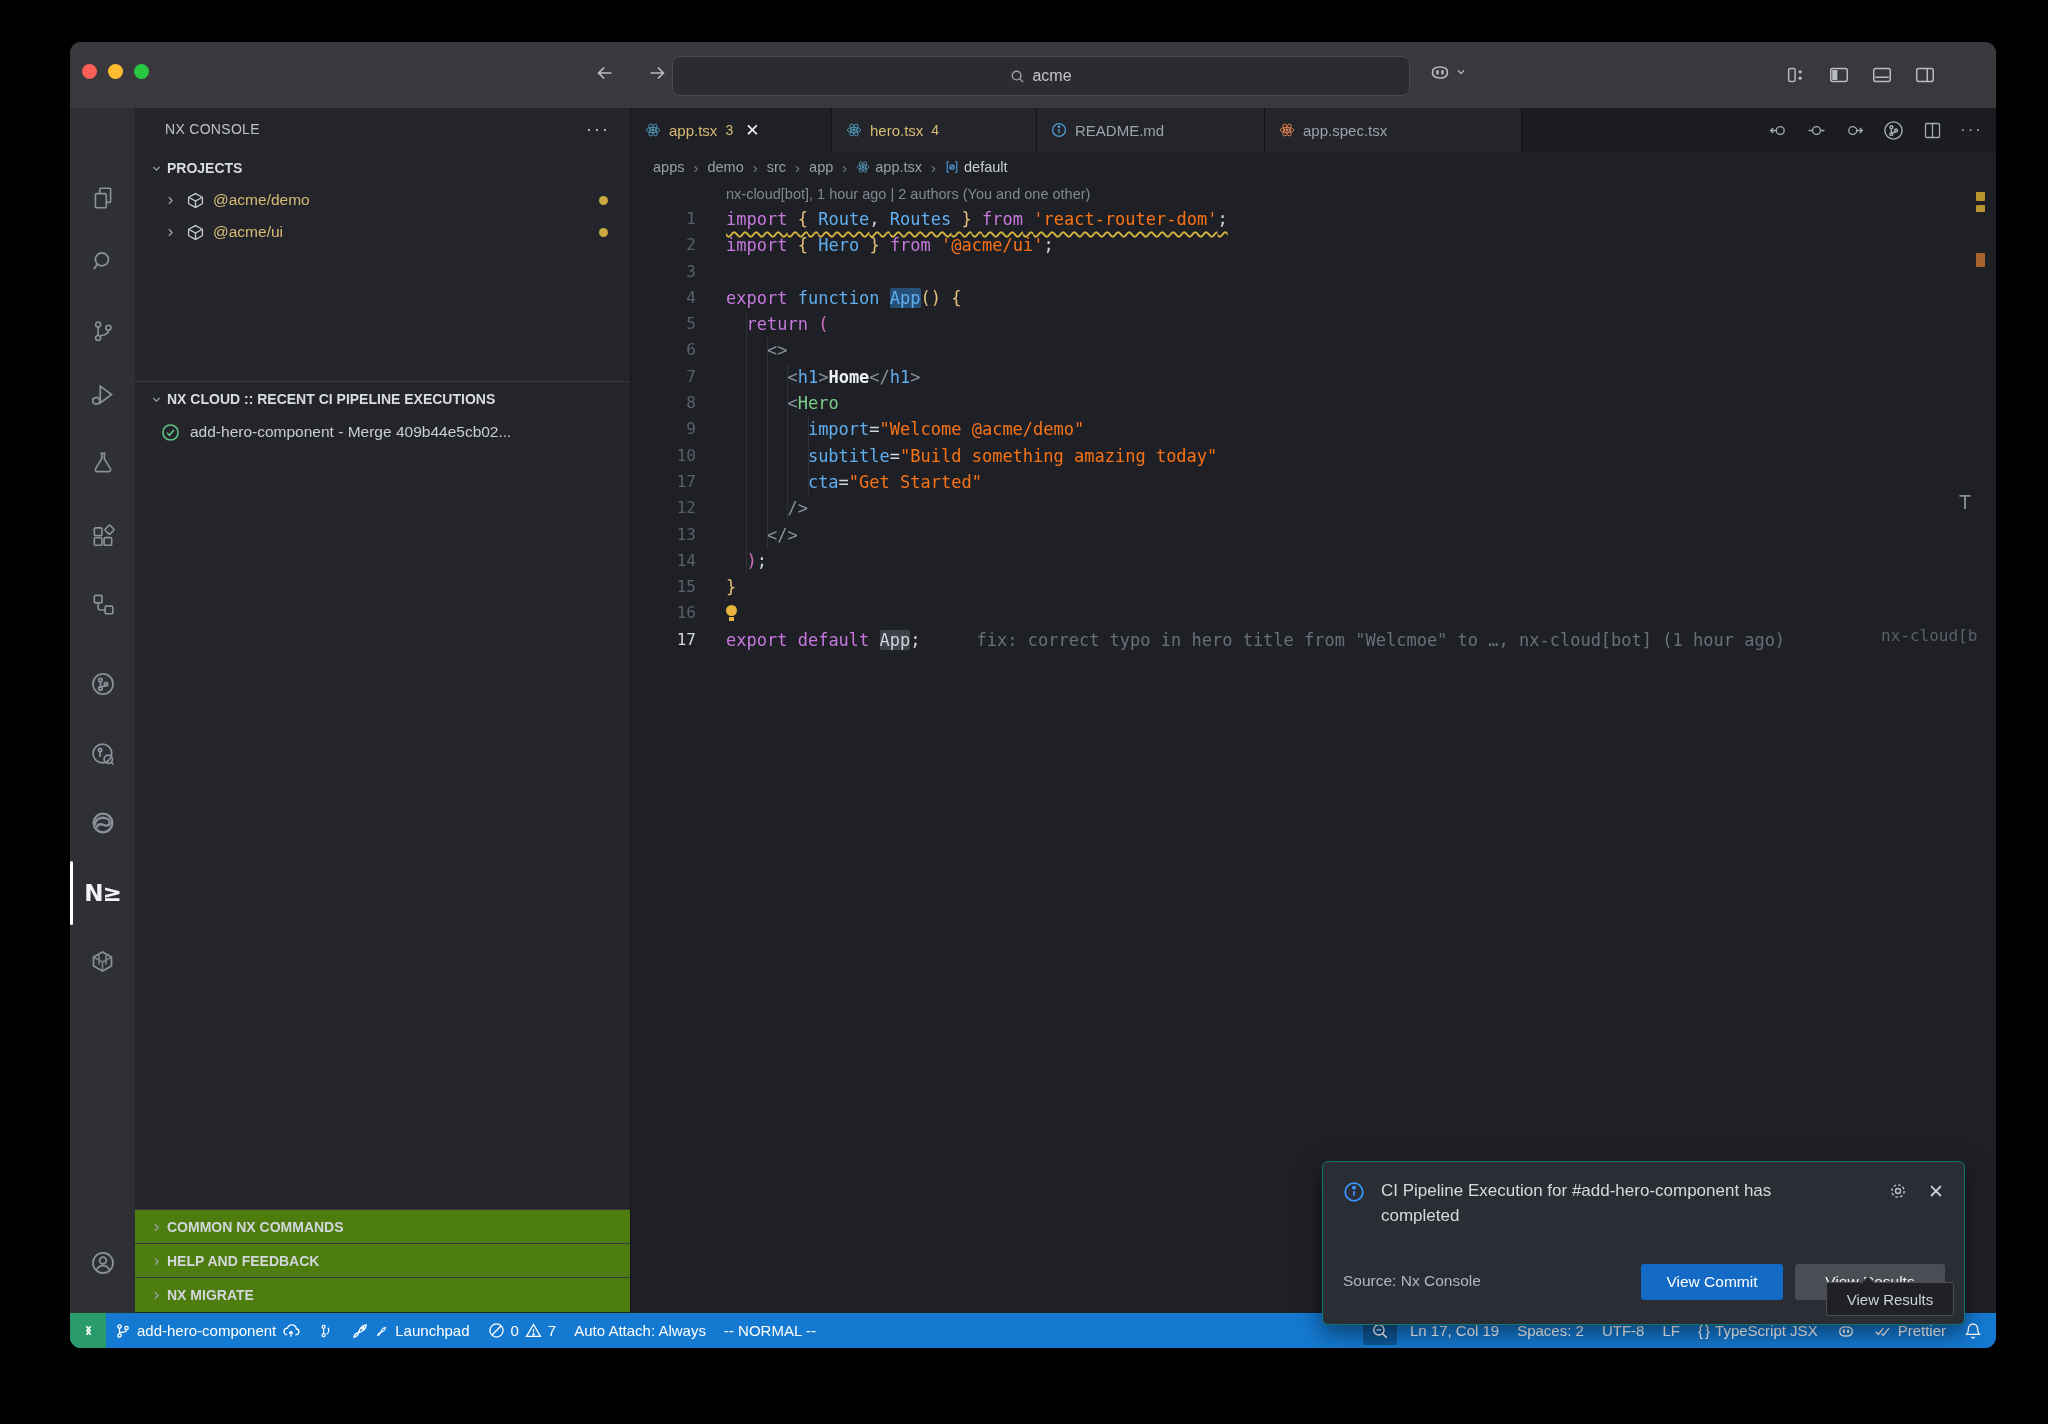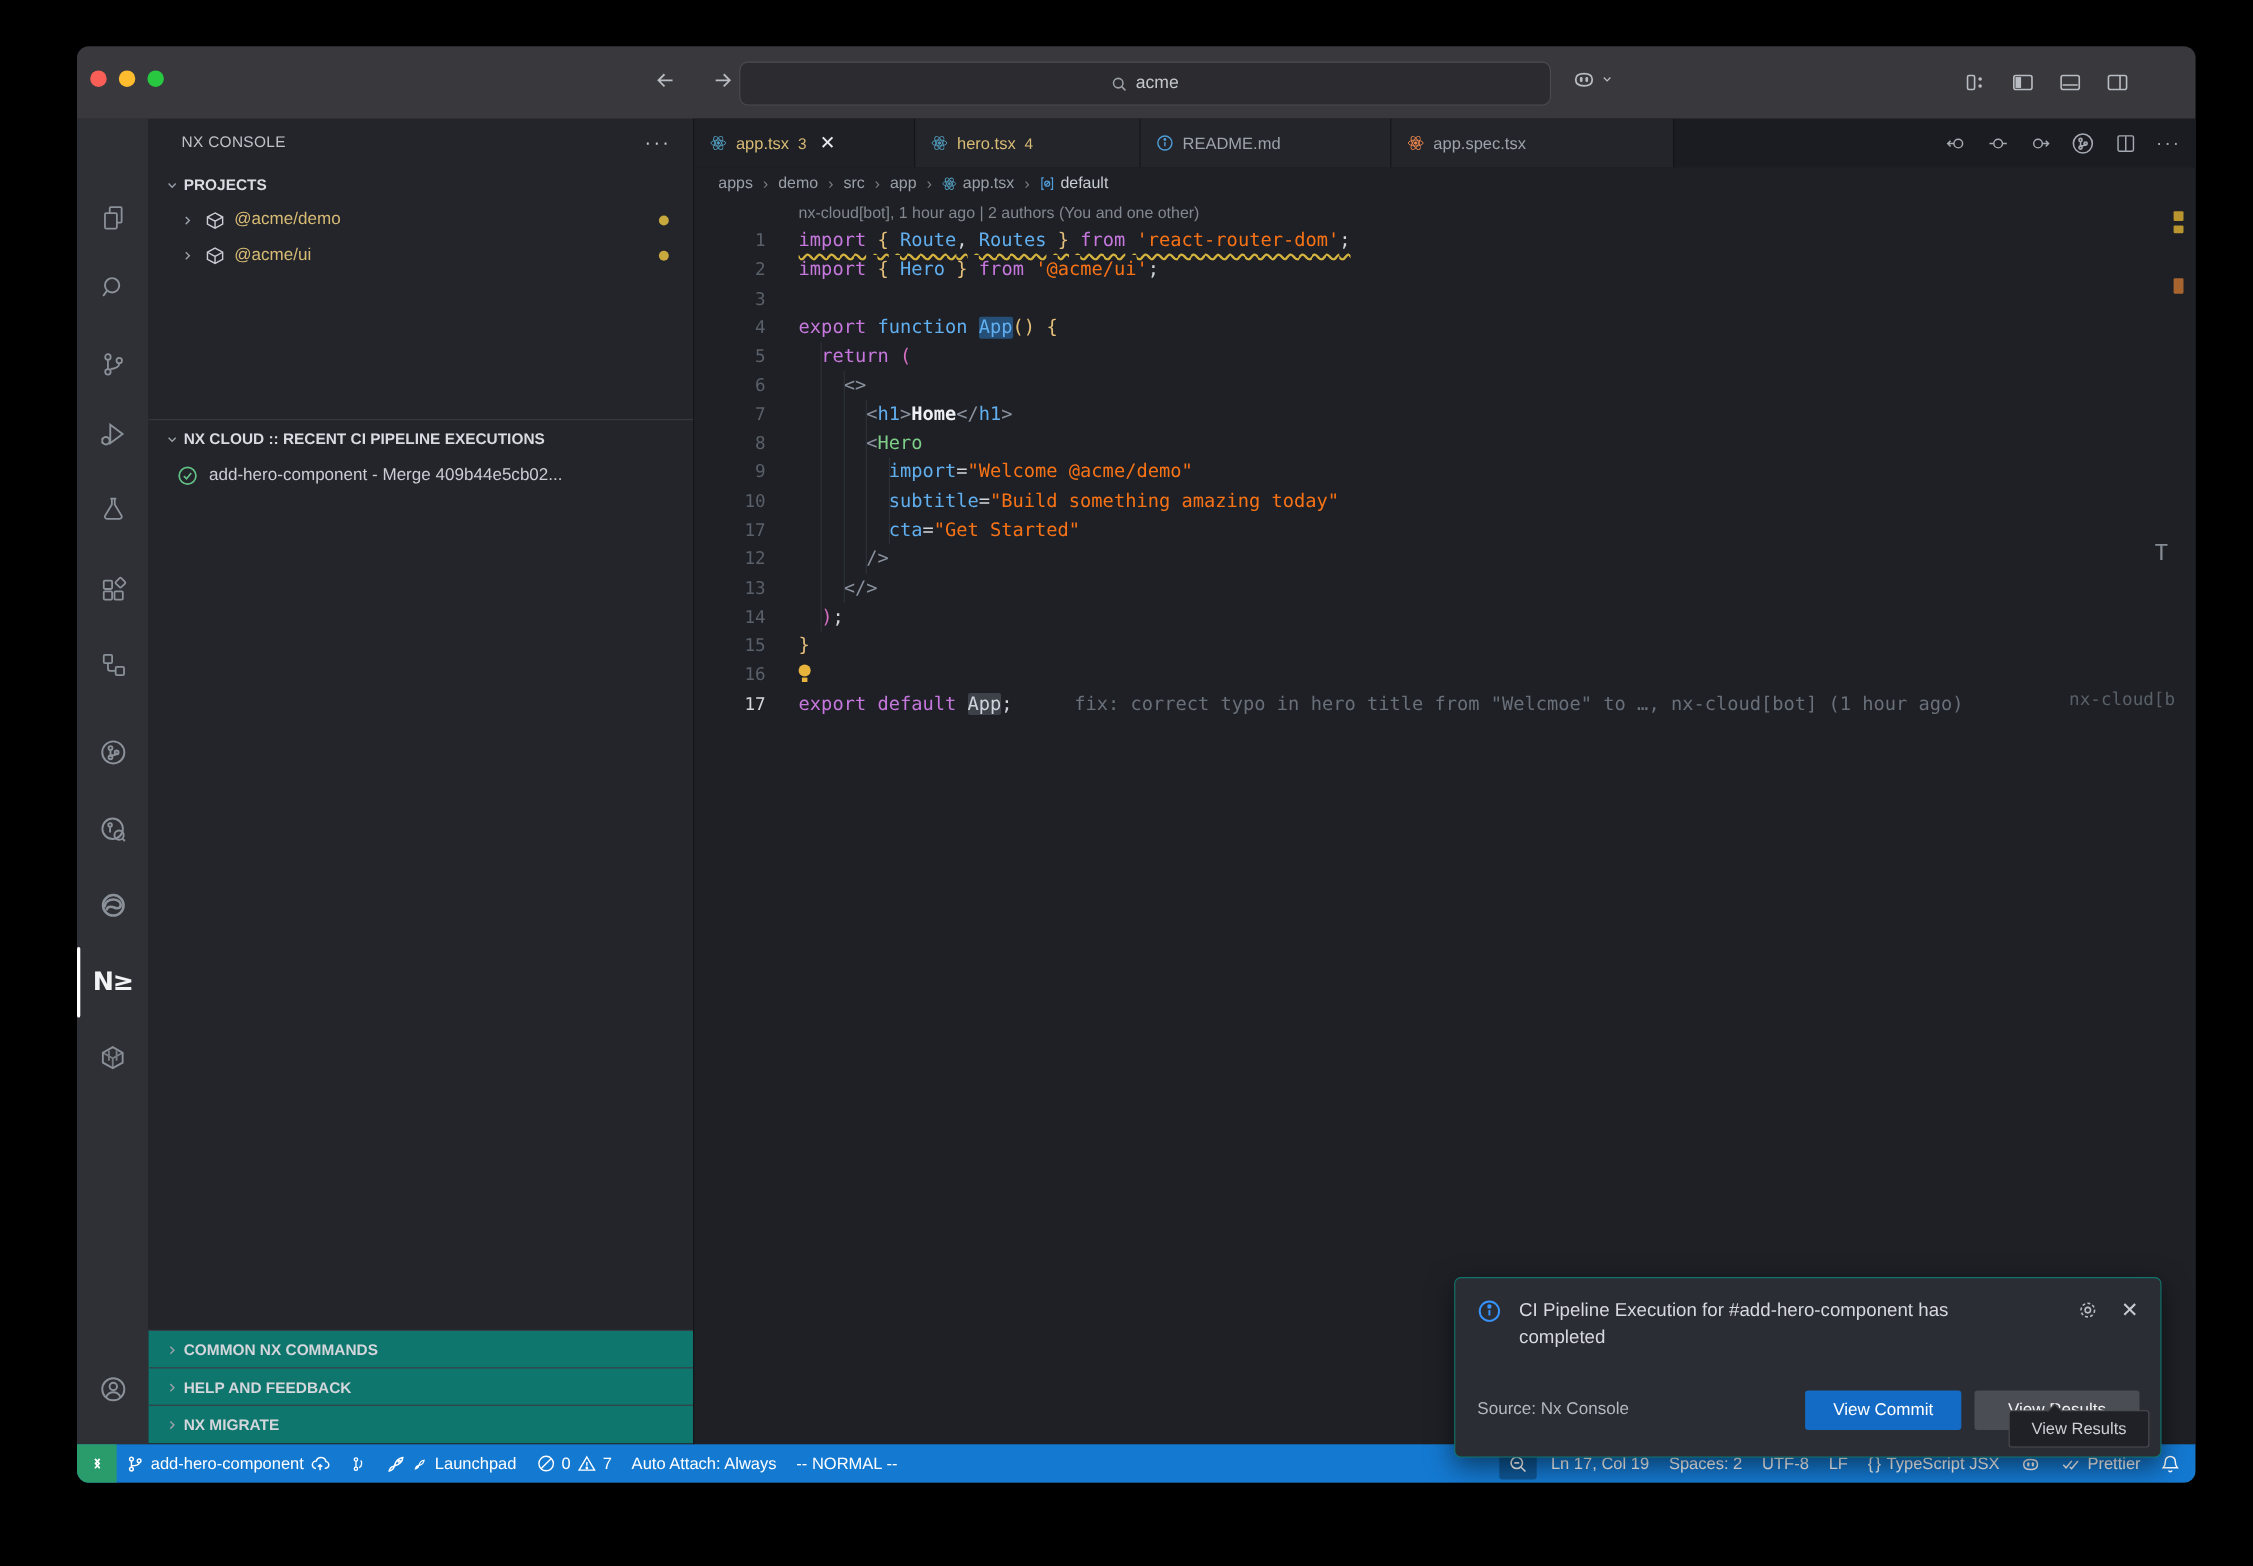--- a/index.html
+++ b/index.html
@@ -35,21 +35,21 @@
   .sb-sectionhead .chev{width:22px;margin-left:10px;color:#9aa0a8;display:flex;justify-content:center;}
   .row-abs{position:absolute;left:0;width:100%;}
   .tree-row{display:flex;align-items:center;height:32px;position:relative;}
   .tree-chev{width:18px;margin-left:26px;color:#9aa0a8;display:flex;justify-content:center;}
   .pkg-icon{margin-left:8px;color:#c9cdd4;display:flex;}
   .tree-label{margin-left:9px;font-size:15.5px;color:#d8bb74;}
   .mod-dot{position:absolute;right:22px;width:9px;height:9px;border-radius:50%;background:#c7a93d;}
   .cloud-row{display:flex;align-items:center;height:34px;}
   .ok-icon{margin-left:26px;display:flex;color:#62c285;}
   .cloud-label{margin-left:10px;font-size:15.5px;color:#c9cdd4;white-space:nowrap;}
-  .collapsed{position:absolute;left:0;width:100%;height:34px;border-top:1px solid #3a3b42;display:flex;align-items:center;font-weight:700;font-size:14px;color:#d3d6db;background:#0f766e;}
+  .collapsed{position:absolute;left:0;width:100%;height:34px;border-top:1px solid #3a3b42;display:flex;align-items:center;font-weight:700;font-size:14px;color:#d3d6db;background:#4d7c0f;}
   .divider{position:absolute;left:0;width:100%;border-top:1px solid #3a3b42;}
   
   .editor{position:absolute;left:560px;top:66px;width:1366px;height:1205px;background:#1e2026;border-left:1px solid #141519;}
   .tabbar{position:absolute;left:0;top:0;width:100%;height:44px;background:#1a1c21;display:flex;}
   .tab{height:44px;display:flex;align-items:center;padding:0 14px;gap:8px;background:#23252b;border-right:1px solid #121317;font-size:15px;color:#9da3ab;}
   .tab.active{background:#1e2026;}
   .tab .tlabel.mod{color:#d8bb74;}
   .tab .badge{color:#d8bb74;font-size:14px;}
   .tab .close{color:#e8eaee;font-size:17px;margin-left:4px;}
   .tab-actions{position:absolute;right:14px;top:0;height:44px;display:flex;align-items:center;gap:17px;color:#a6abb3;}

